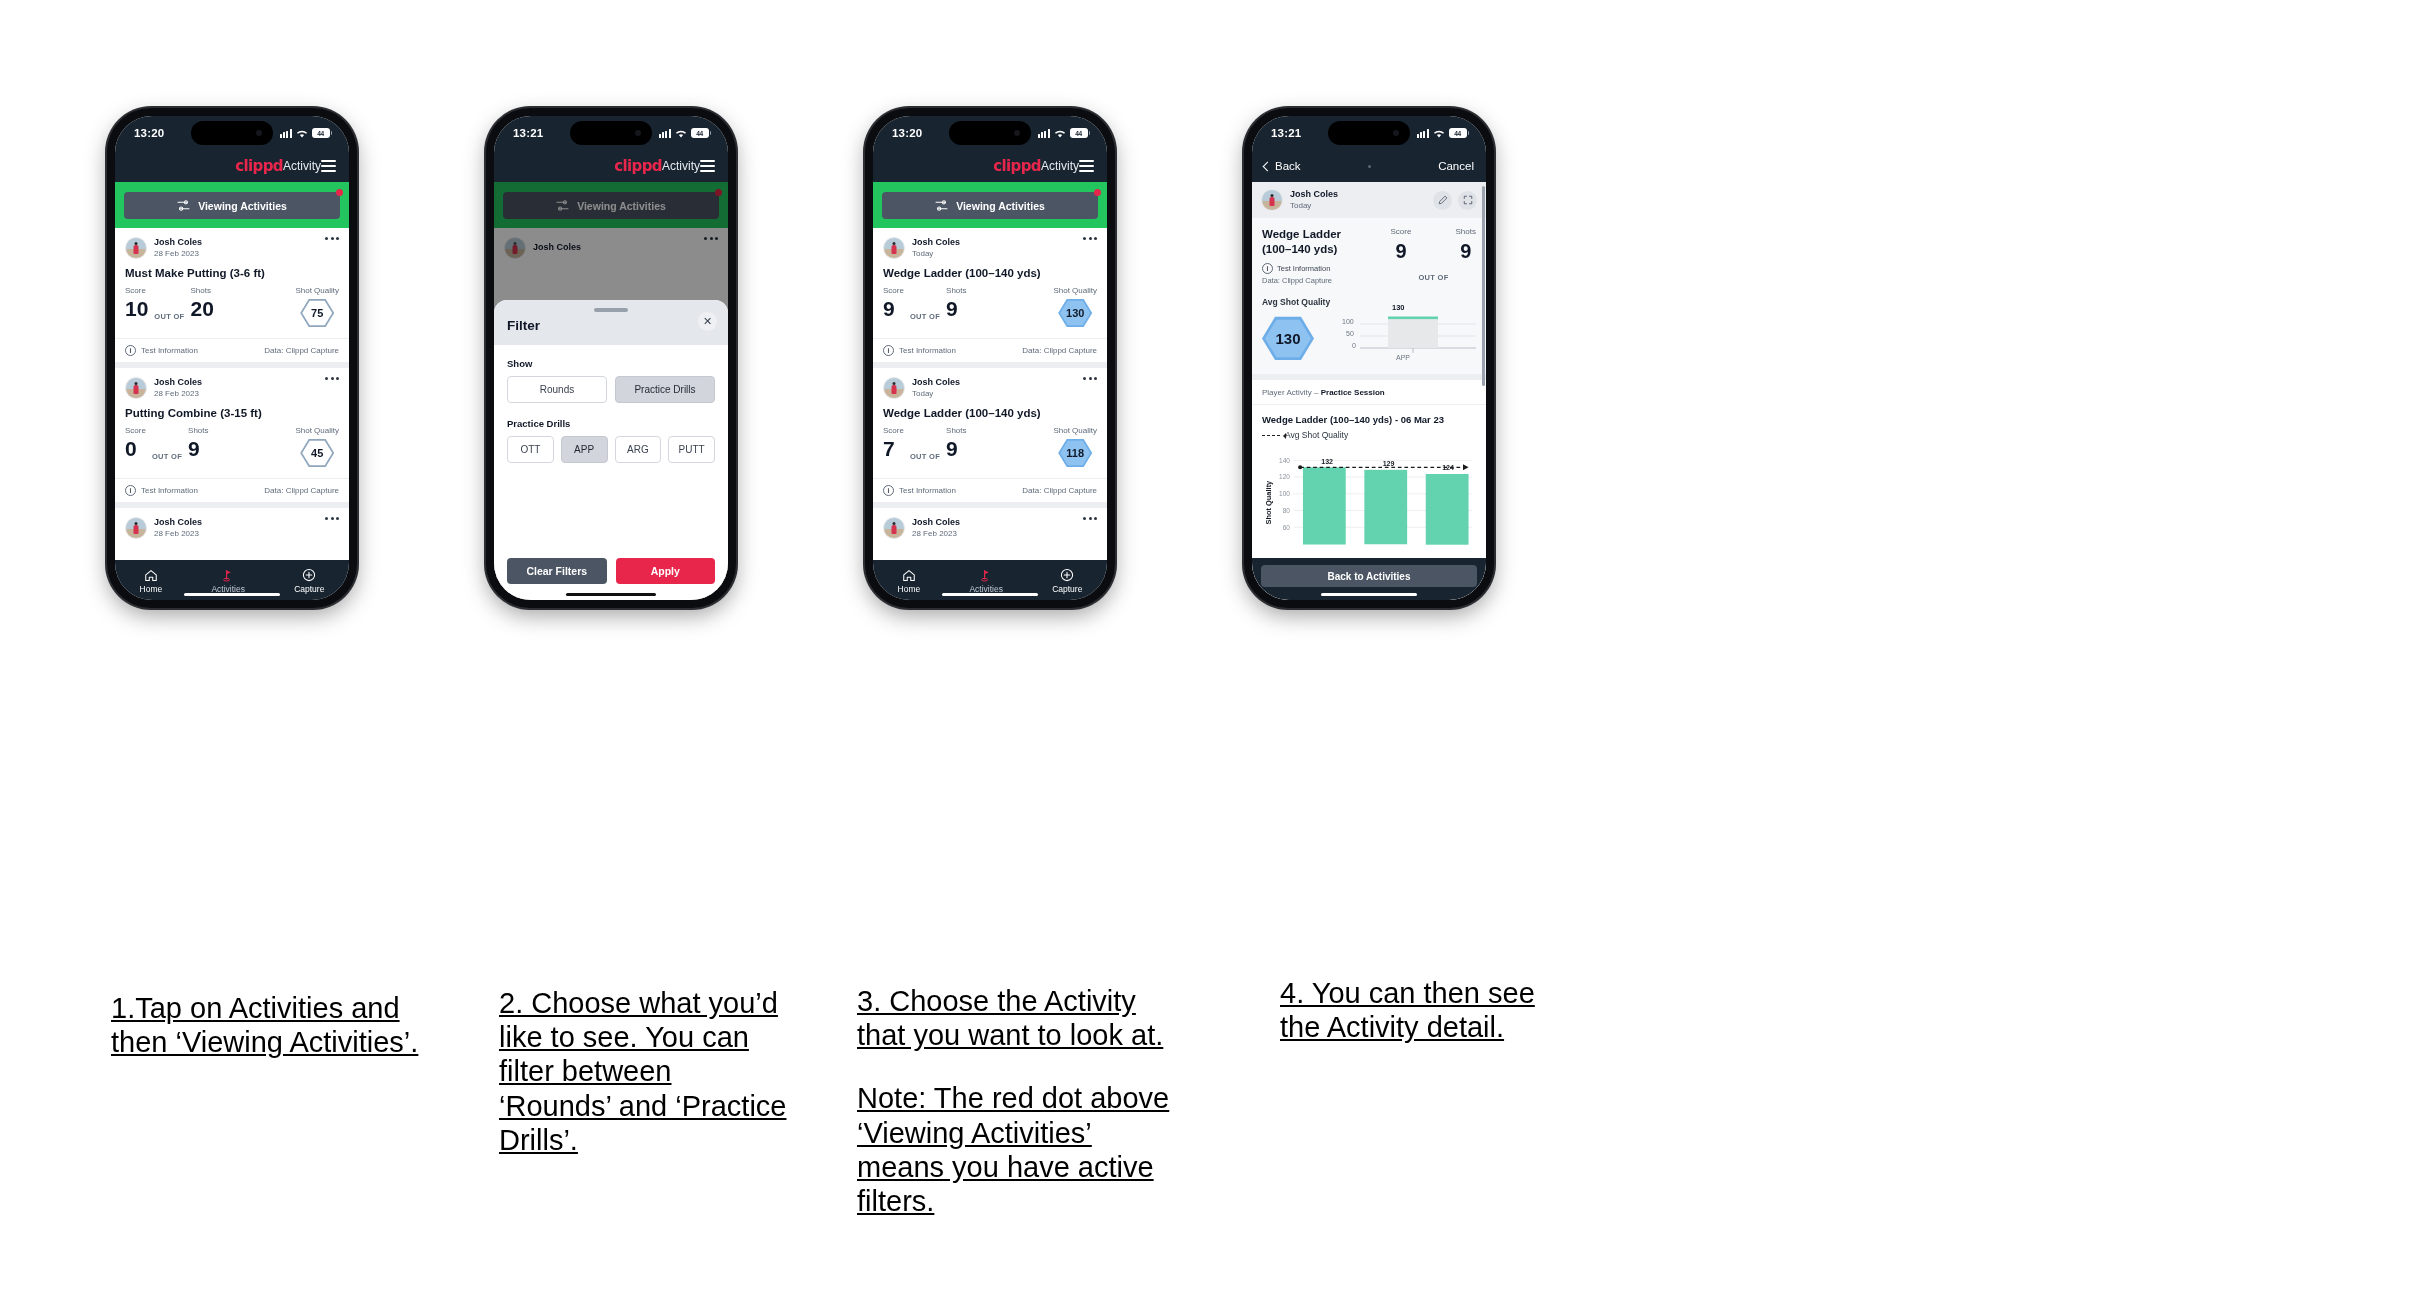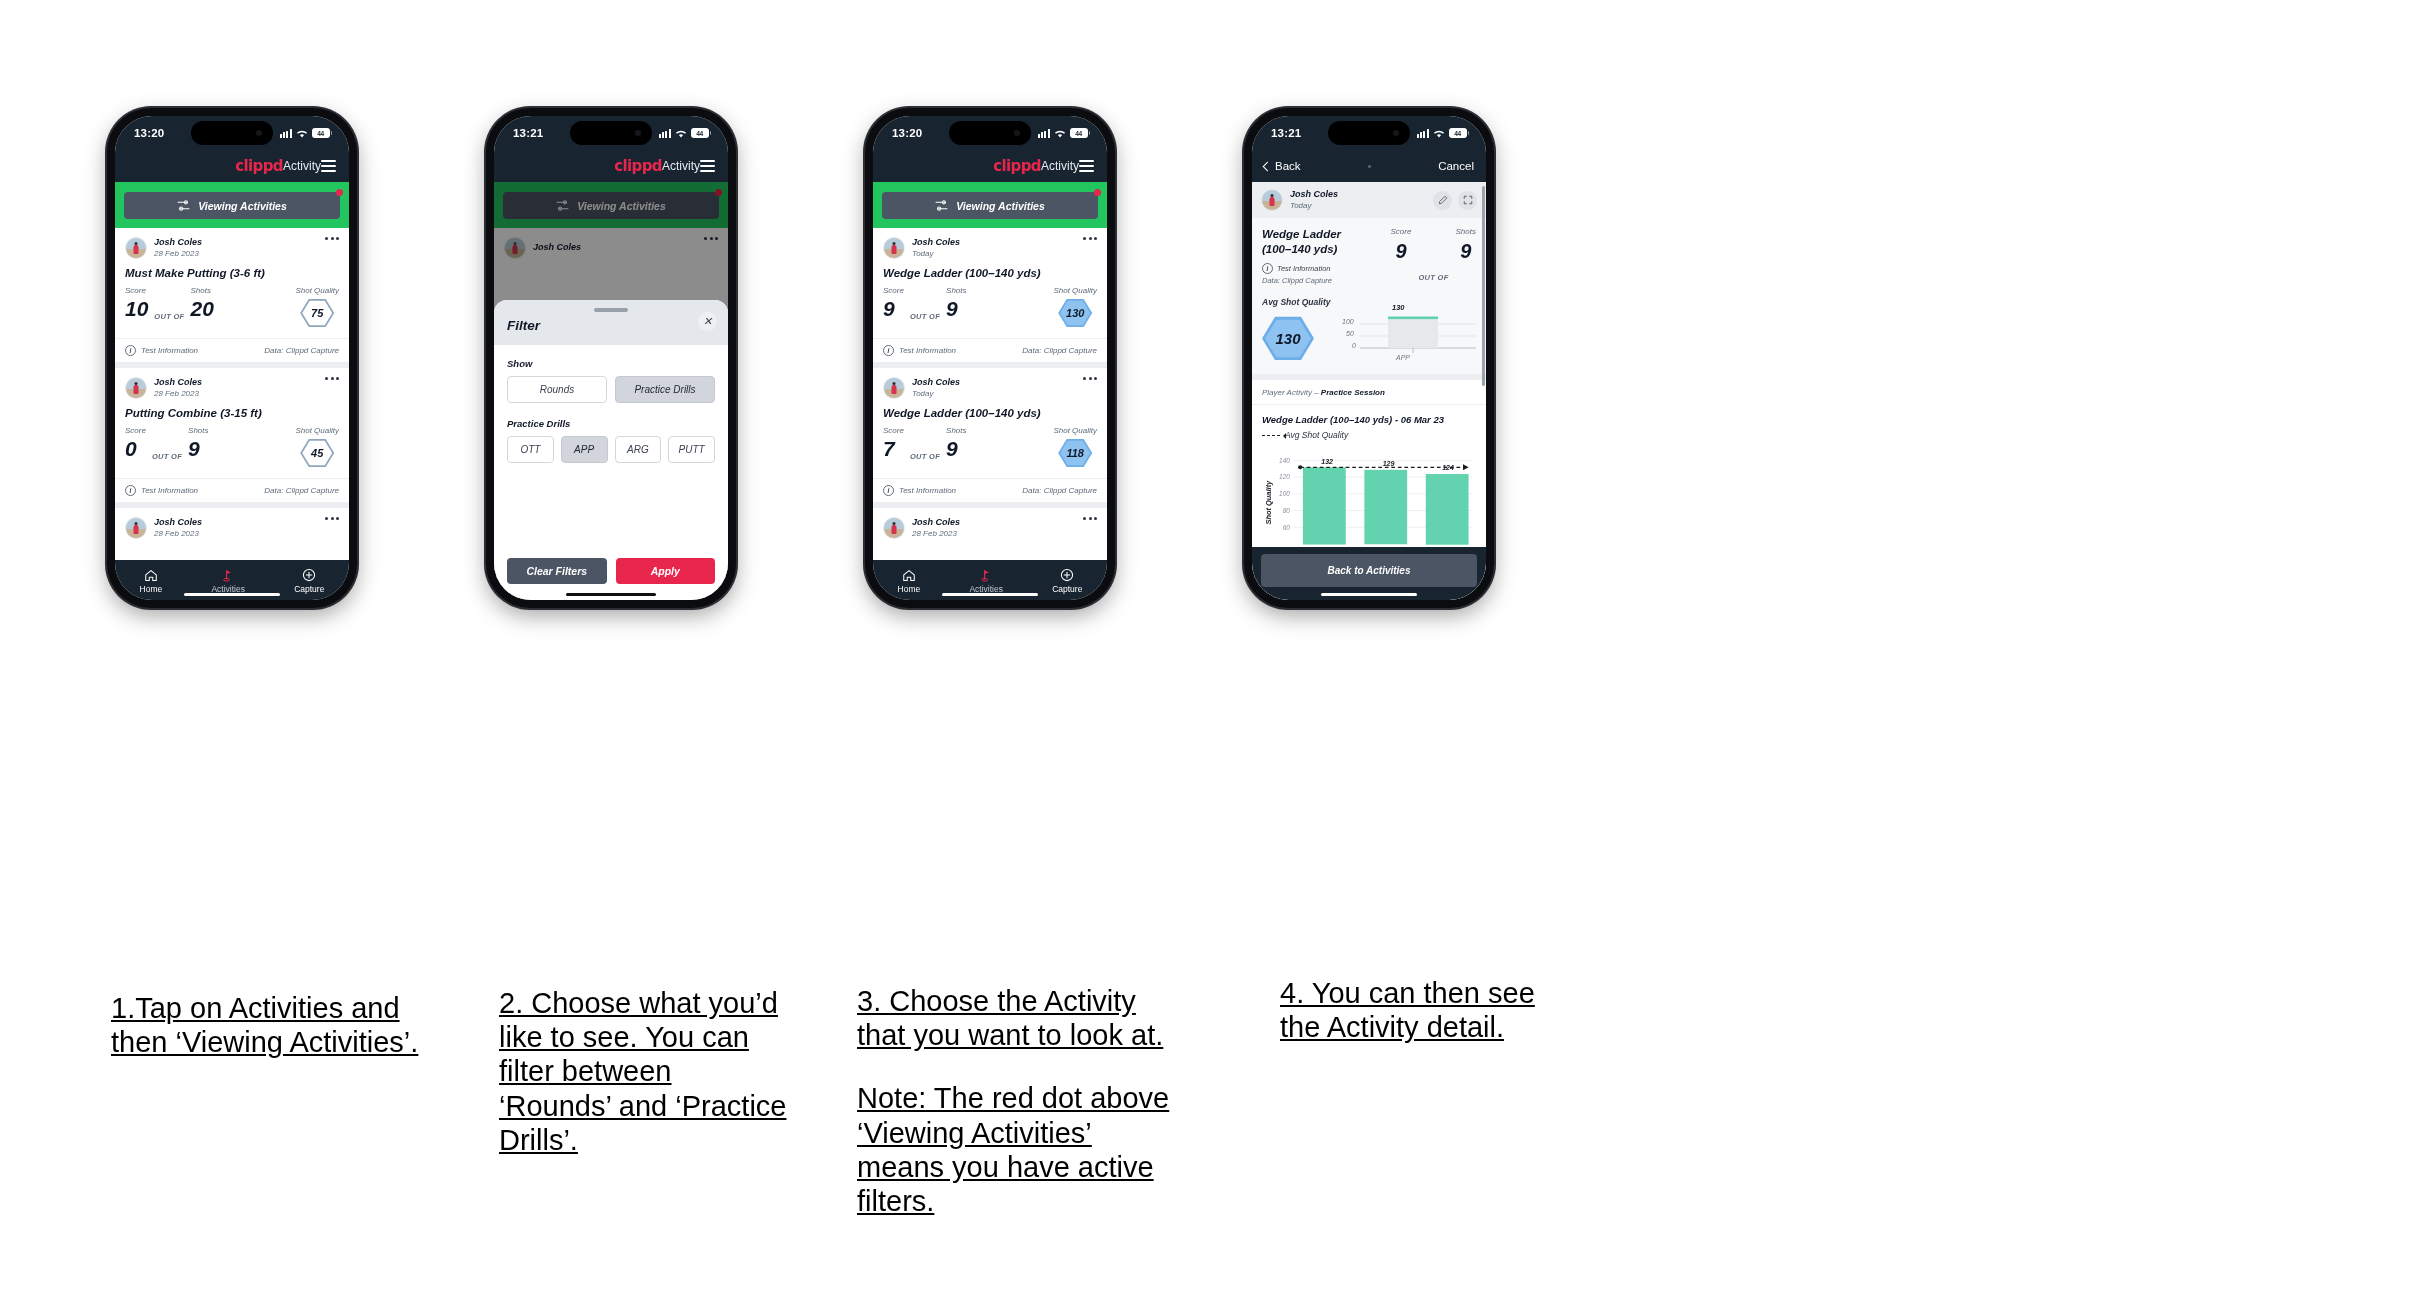--- a/index.html
+++ b/index.html
@@ -42,21 +42,21 @@
   .burger span{height:2px;background:#fff;border-radius:1px;display:block;}
 
   
   .navbar2{height:32px;background:#182430;display:flex;align-items:center;justify-content:space-between;
            padding:0 12px;box-sizing:border-box;color:#fff;font-size:11.5px;flex:0 0 auto;}
   .nav-back{display:flex;align-items:center;gap:4px;}
   .chev{width:6px;height:6px;border-left:1.6px solid #fff;border-bottom:1.6px solid #fff;transform:rotate(45deg);}
   .nav-dot{width:3px;height:3px;border-radius:50%;background:#5a6472;}
 
   
-  .appbody{flex:1 1 auto;background:#f3f4f6;overflow:hidden;position:relative;font-style:italic;}
+  .appbody{flex:1 1 auto;background:#f3f4f6;overflow:hidden;position:relative;}
 
   
   .va-wrap{padding:10px 9px 9px;background:#22c55e;position:relative;}
   .va-btn{height:27px;background:#4b5563;border-radius:4px;display:flex;align-items:center;
           justify-content:center;gap:8px;color:#fff;font-size:10.5px;font-weight:700;position:relative;}
   .va-dot{position:absolute;right:-3px;top:-3px;width:7px;height:7px;border-radius:50%;background:#e8264c;}
   .slider-icon{width:13px;height:11px;}
 
   
   .card{background:#fff;}
@@ -163,21 +163,21 @@
   .pa-row{background:#fff;padding:8px 10px 7px;font-size:8px;color:#5f6b7a;border-bottom:1px solid #eceef1;}
   .pa-row b{color:#101828;}
   .chart-sec{background:#fff;padding:9px 10px 0;}
   .chart-title{font-size:9.5px;font-weight:700;color:#101828;}
   .chart-leg{display:flex;align-items:center;gap:5px;margin-top:5px;font-size:8.5px;color:#2b3440;}
   .leg-line{width:18px;height:0;border-top:1.4px dashed #222;position:relative;}
   .leg-line::after{content:"";position:absolute;right:-6px;top:-3.2px;border:3.2px solid transparent;
                    border-right-color:#222;}
   .bigchart{margin-top:8px;height:96px;position:relative;}
   .back-btn-wrap{position:absolute;left:0;right:0;bottom:0;background:#182430;padding:7px 9px 13px;}
-  .back-btn{height:33px;background:#4b5563;border-radius:4px;display:flex;align-items:center;justify-content:center;
+  .back-btn{height:22px;background:#4b5563;border-radius:4px;display:flex;align-items:center;justify-content:center;
             color:#fff;font-size:10px;font-weight:700;}
   .scrollthumb{position:absolute;right:1.5px;width:2.5px;border-radius:2px;background:#9aa2ad;}
 
   
   .caption{position:absolute;font-size:29px;line-height:1.18;color:#000;font-family:"Liberation Sans",sans-serif;}
   .caption p{margin:16px;text-decoration:underline;}
   .caption p + p{margin-top:29px;}
 </style>
 </head>
 <body>

